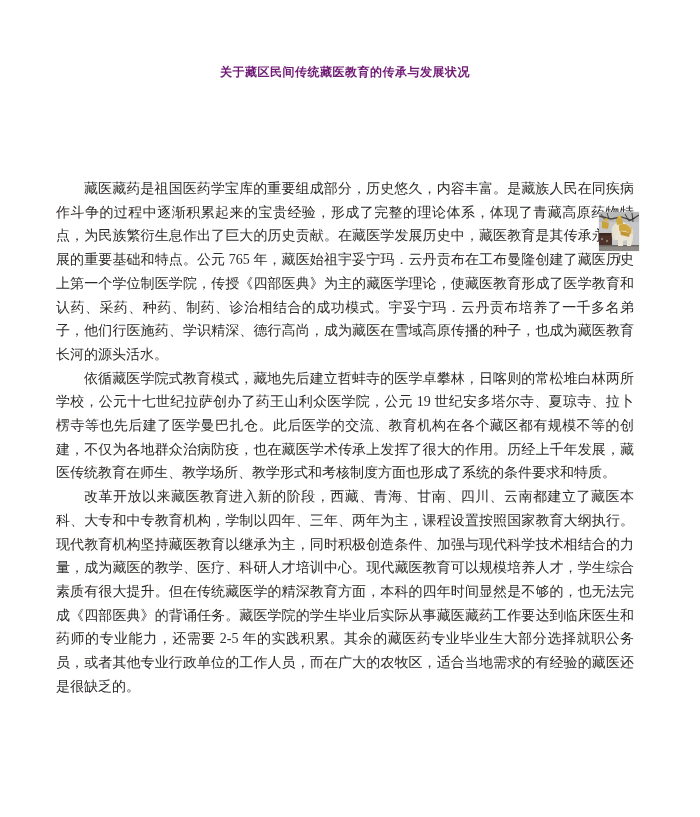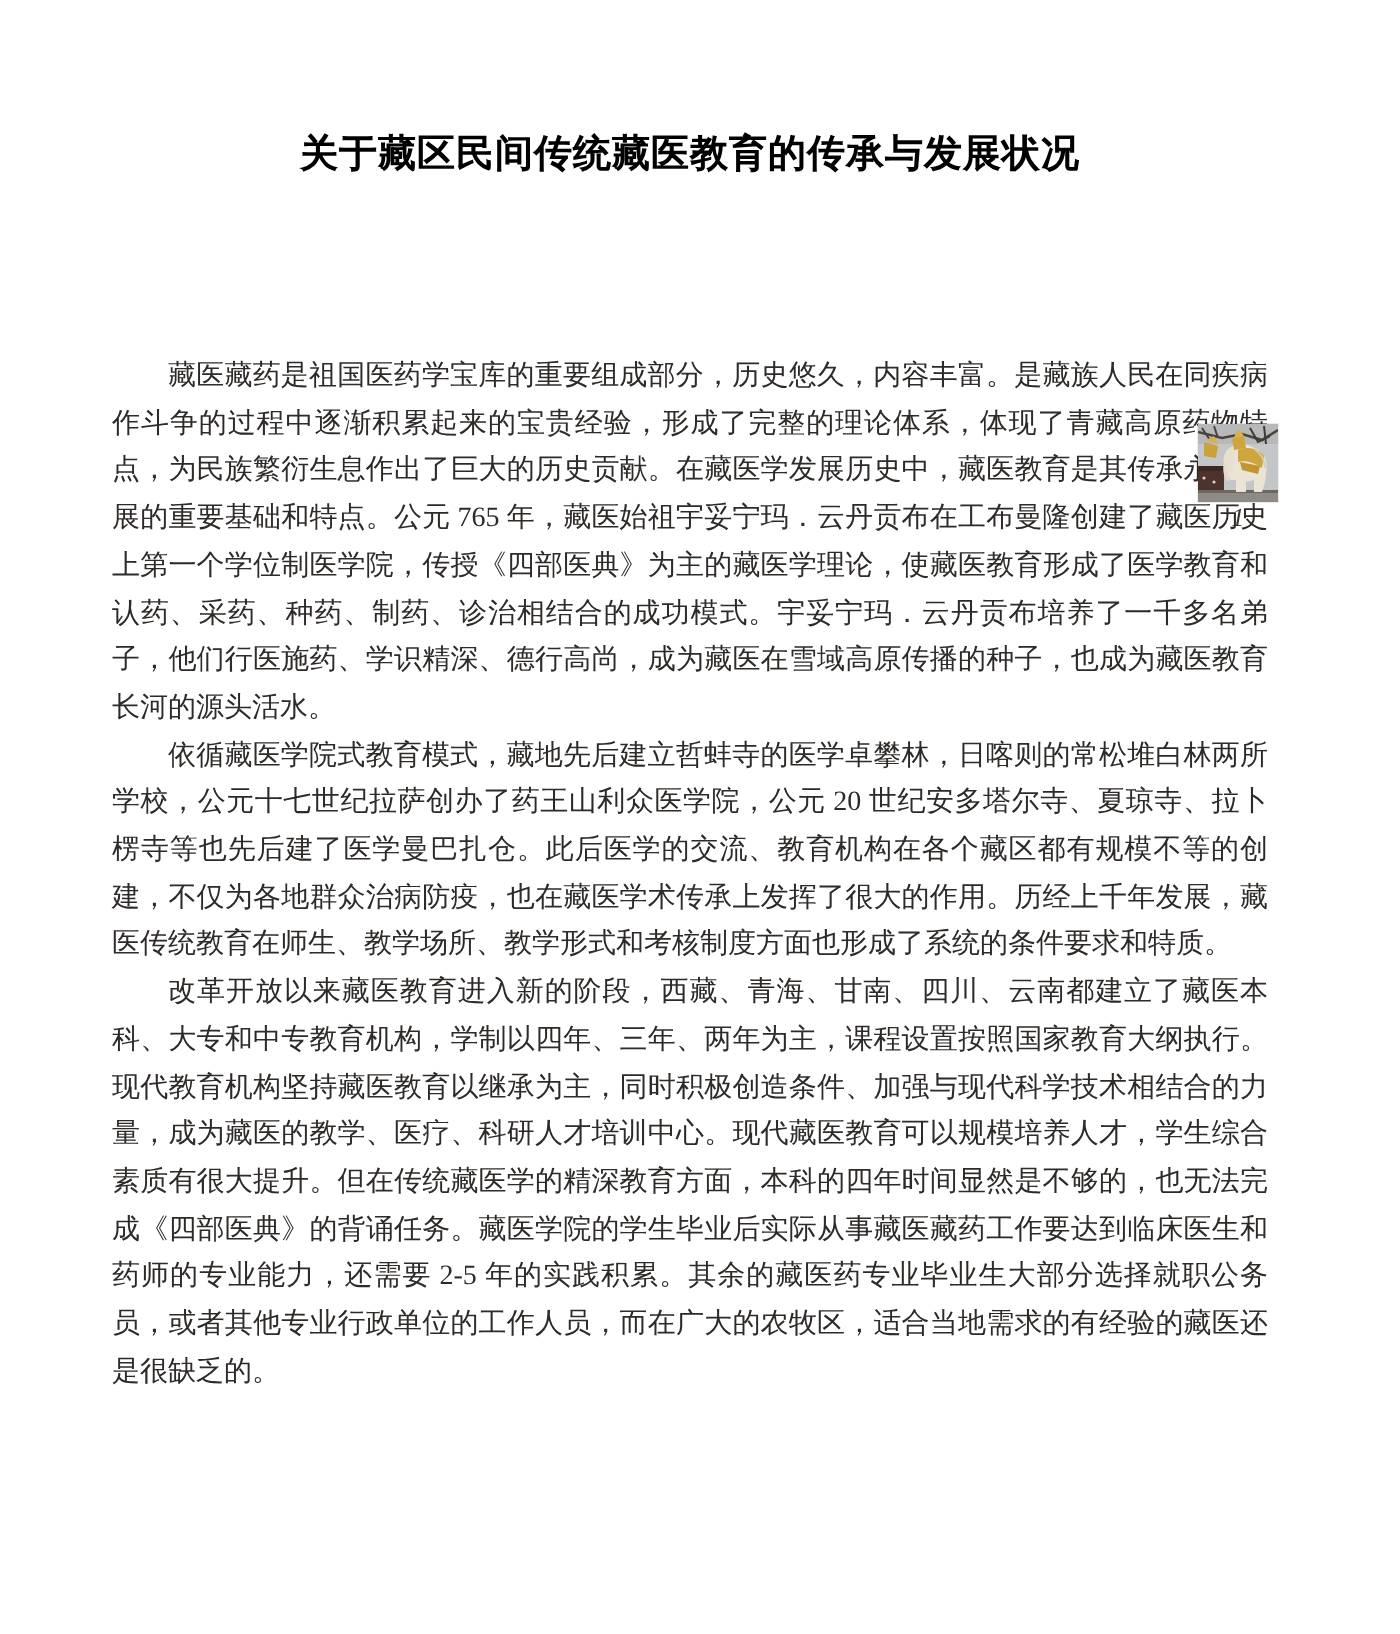--- a/index.html
+++ b/index.html
@@ -12,24 +12,24 @@
     overflow:hidden;
     font-family:"Liberation Serif","DejaVu Serif",serif;
   }
   .doc-title{
     position:absolute;
     top:64px;
     left:56px;
     width:578px;
     margin:0;
     text-align:center;
-    font-size:19px;
+    font-size:12px;
     font-weight:bold;
     letter-spacing:0.5px;
-    color:#000000;
+    color:#701a75;
     font-family:"Liberation Serif","DejaVu Serif",serif;
   }
   .body-text{
     position:absolute;
     top:177px;
     left:56px;
     width:578px;
     font-size:14px;
     line-height:23.7px;
     text-align:justify;
@@ -63,21 +63,21 @@
 </style>
 </head>
 <body>
 
 <div class="page">
 
   <h1 class="doc-title">关于藏区民间传统藏医教育的传承与发展状况</h1>
 
   <div class="body-text">
     <p>藏医藏药是祖国医药学宝库的重要组成部分，历史悠久，内容丰富。是藏族人民在同疾病作斗争的过程中逐渐积累起来的宝贵经验，形成了完整的理论体系，体现了青藏高原药物特点，为民族繁衍生息作出了巨大的历史贡献。在藏医学发展历史中，藏医教育是其传承永续发展的重要基础和特点。公元 765 年，藏医始祖宇妥宁玛．云丹贡布在工布曼隆创建了藏医历史上第一个学位制医学院，传授《四部医典》为主的藏医学理论，使藏医教育形成了医学教育和认药、采药、种药、制药、诊治相结合的成功模式。宇妥宁玛．云丹贡布培养了一千多名弟子，他们行医施药、学识精深、德行高尚，成为藏医在雪域高原传播的种子，也成为藏医教育长河的源头活水。</p>
-    <p>依循藏医学院式教育模式，藏地先后建立哲蚌寺的医学卓攀林，日喀则的常松堆白林两所学校，公元十七世纪拉萨创办了药王山利众医学院，公元 20 世纪安多塔尔寺、夏琼寺、拉卜楞寺等也先后建了医学曼巴扎仓。此后医学的交流、教育机构在各个藏区都有规模不等的创建，不仅为各地群众治病防疫，也在藏医学术传承上发挥了很大的作用。历经上千年发展，藏医传统教育在师生、教学场所、教学形式和考核制度方面也形成了系统的条件要求和特质。</p>
+    <p>依循藏医学院式教育模式，藏地先后建立哲蚌寺的医学卓攀林，日喀则的常松堆白林两所学校，公元十七世纪拉萨创办了药王山利众医学院，公元 19 世纪安多塔尔寺、夏琼寺、拉卜楞寺等也先后建了医学曼巴扎仓。此后医学的交流、教育机构在各个藏区都有规模不等的创建，不仅为各地群众治病防疫，也在藏医学术传承上发挥了很大的作用。历经上千年发展，藏医传统教育在师生、教学场所、教学形式和考核制度方面也形成了系统的条件要求和特质。</p>
     <p>改革开放以来藏医教育进入新的阶段，西藏、青海、甘南、四川、云南都建立了藏医本科、大专和中专教育机构，学制以四年、三年、两年为主，课程设置按照国家教育大纲执行。现代教育机构坚持藏医教育以继承为主，同时积极创造条件、加强与现代科学技术相结合的力量，成为藏医的教学、医疗、科研人才培训中心。现代藏医教育可以规模培养人才，学生综合素质有很大提升。但在传统藏医学的精深教育方面，本科的四年时间显然是不够的，也无法完成《四部医典》的背诵任务。藏医学院的学生毕业后实际从事藏医藏药工作要达到临床医生和药师的专业能力，还需要 2-5 年的实践积累。其余的藏医药专业毕业生大部分选择就职公务员，或者其他专业行政单位的工作人员，而在广大的农牧区，适合当地需求的有经验的藏医还是很缺乏的。</p>
   </div>
 
   <div class="margin-figure">
     <svg width="40" height="39" viewBox="0 0 40 39" xmlns="http://www.w3.org/2000/svg">
 
       <rect x="0" y="0" width="40" height="39" fill="#c4c6c7"></rect>
       <rect x="0" y="0" width="40" height="10" fill="#b6b8ba"></rect>
 
       <path d="M0,4 L12,7 L22,5 L32,8 L40,3" stroke="#4a443d" stroke-width="1.3" fill="none"></path>

